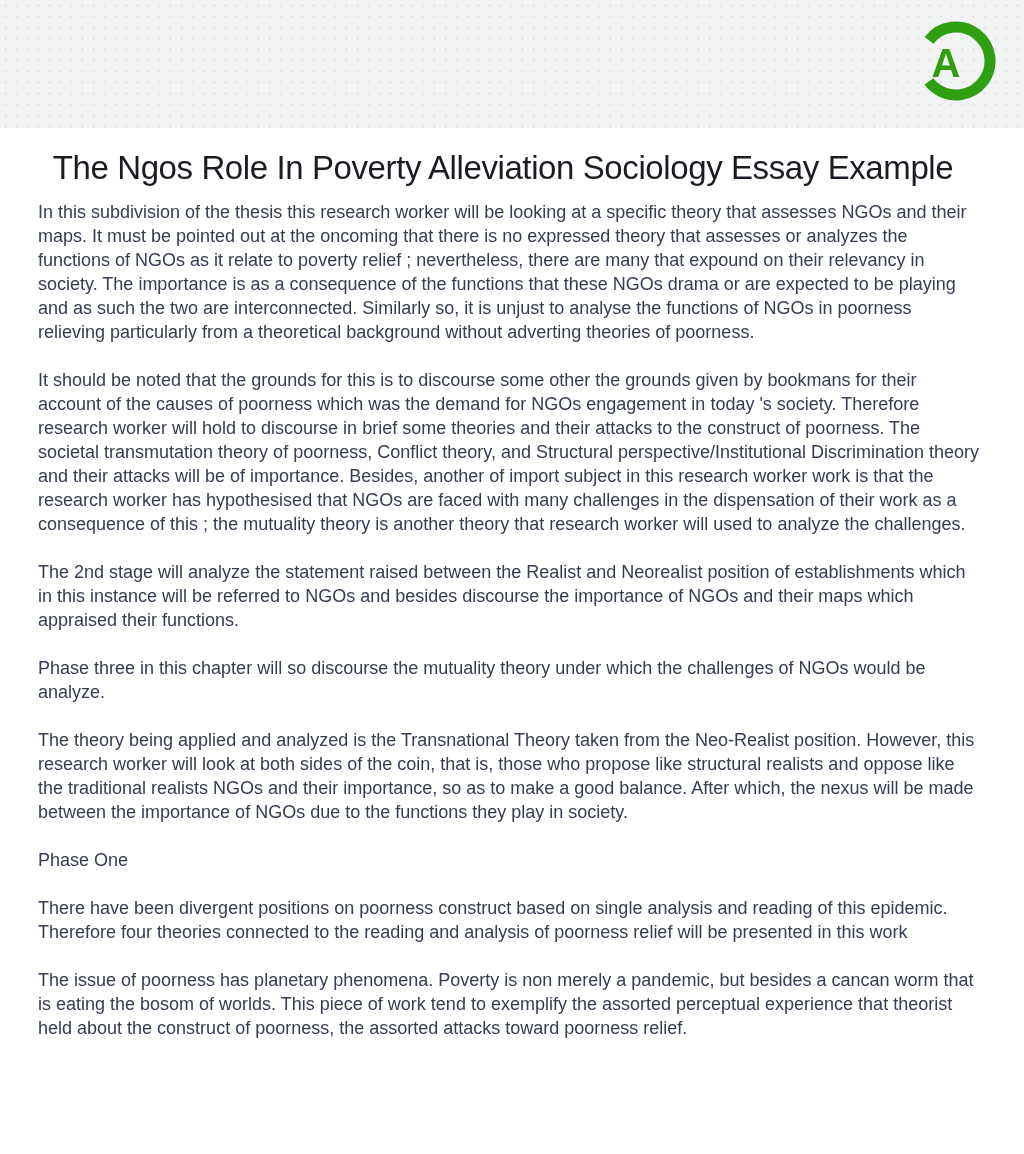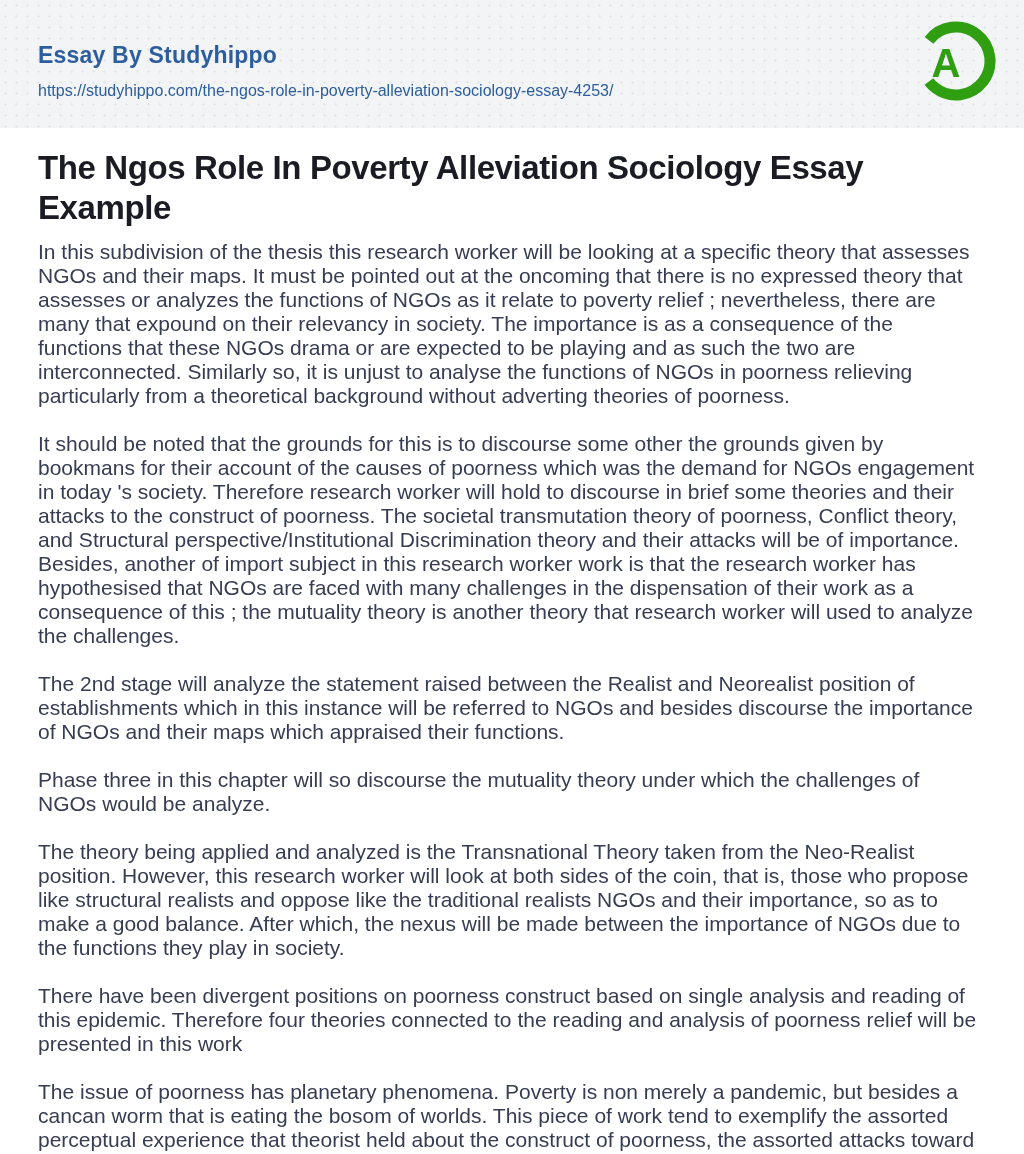--- a/index.html
+++ b/index.html
@@ -45,60 +45,58 @@
     height: 80px;
   }
 
   .content {
     padding: 20px 42px 40px 38px;
   }
   .essay-title {
     max-width: 930px;
     font-size: 33px;
     line-height: 40px;
-    font-weight: 700;
+    font-weight: 400;
     letter-spacing: -0.4px;
     color: #1a1b23;
     margin: 0 0 12px 0;
+    text-align: center;
   }
   .essay-paragraph {
     max-width: 945px;
-    font-size: 21px;
+    font-size: 18px;
     line-height: 24px;
     font-weight: 400;
     color: #363c52;
     margin: 0 0 24px 0;
   }
 </style>
 </head>
 <body>
 
 <div class="page">
 
   <header class="site-header">
-    <div class="header-text">
-      <a class="site-title">Essay By Studyhippo</a>
-      <a class="site-url">https://studyhippo.com/the-ngos-role-in-poverty-alleviation-sociology-essay-4253/</a>
-    </div>
 
     <div class="logo">
       <svg width="80" height="80" viewBox="0 0 80 80" aria-hidden="true">
         <circle cx="40" cy="40" r="34" fill="none" stroke="#2f9e10" stroke-width="11" stroke-dasharray="169.1 44.5" transform="rotate(-142.5 40 40)"></circle>
         <text x="30" y="56" text-anchor="middle" font-family="Liberation Sans, sans-serif" font-size="40" font-weight="bold" fill="#2f9e10">A</text>
       </svg>
     </div>
   </header>
 
   <main class="content">
     <h1 class="essay-title">The Ngos Role In Poverty Alleviation Sociology Essay Example</h1>
 
     <div class="paragraphs">
         <p class="essay-paragraph">In this subdivision of the thesis this research worker will be looking at a specific theory that assesses NGOs and their maps. It must be pointed out at the oncoming that there is no expressed theory that assesses or analyzes the functions of NGOs as it relate to poverty relief ; nevertheless, there are many that expound on their relevancy in society. The importance is as a consequence of the functions that these NGOs drama or are expected to be playing and as such the two are interconnected. Similarly so, it is unjust to analyse the functions of NGOs in poorness relieving particularly from a theoretical background without adverting theories of poorness.</p>
         <p class="essay-paragraph">It should be noted that the grounds for this is to discourse some other the grounds given by bookmans for their account of the causes of poorness which was the demand for NGOs engagement in today 's society. Therefore research worker will hold to discourse in brief some theories and their attacks to the construct of poorness. The societal transmutation theory of poorness, Conflict theory, and Structural perspective/Institutional Discrimination theory and their attacks will be of importance. Besides, another of import subject in this research worker work is that the research worker has hypothesised that NGOs are faced with many challenges in the dispensation of their work as a consequence of this ; the mutuality theory is another theory that research worker will used to analyze the challenges.</p>
         <p class="essay-paragraph">The 2nd stage will analyze the statement raised between the Realist and Neorealist position of establishments which in this instance will be referred to NGOs and besides discourse the importance of NGOs and their maps which appraised their functions.</p>
         <p class="essay-paragraph">Phase three in this chapter will so discourse the mutuality theory under which the challenges of NGOs would be analyze.</p>
         <p class="essay-paragraph">The theory being applied and analyzed is the Transnational Theory taken from the Neo-Realist position. However, this research worker will look at both sides of the coin, that is, those who propose like structural realists and oppose like the traditional realists NGOs and their importance, so as to make a good balance. After which, the nexus will be made between the importance of NGOs due to the functions they play in society.</p>
+        <p class="essay-paragraph">Phase One</p>
         <p class="essay-paragraph">There have been divergent positions on poorness construct based on single analysis and reading of this epidemic. Therefore four theories connected to the reading and analysis of poorness relief will be presented in this work</p>
         <p class="essay-paragraph">The issue of poorness has planetary phenomena. Poverty is non merely a pandemic, but besides a cancan worm that is eating the bosom of worlds. This piece of work tend to exemplify the assorted perceptual experience that theorist held about the construct of poorness, the assorted attacks toward poorness relief.</p>
       </div>
   </main>
 
 </div>
 
 </body></html>

